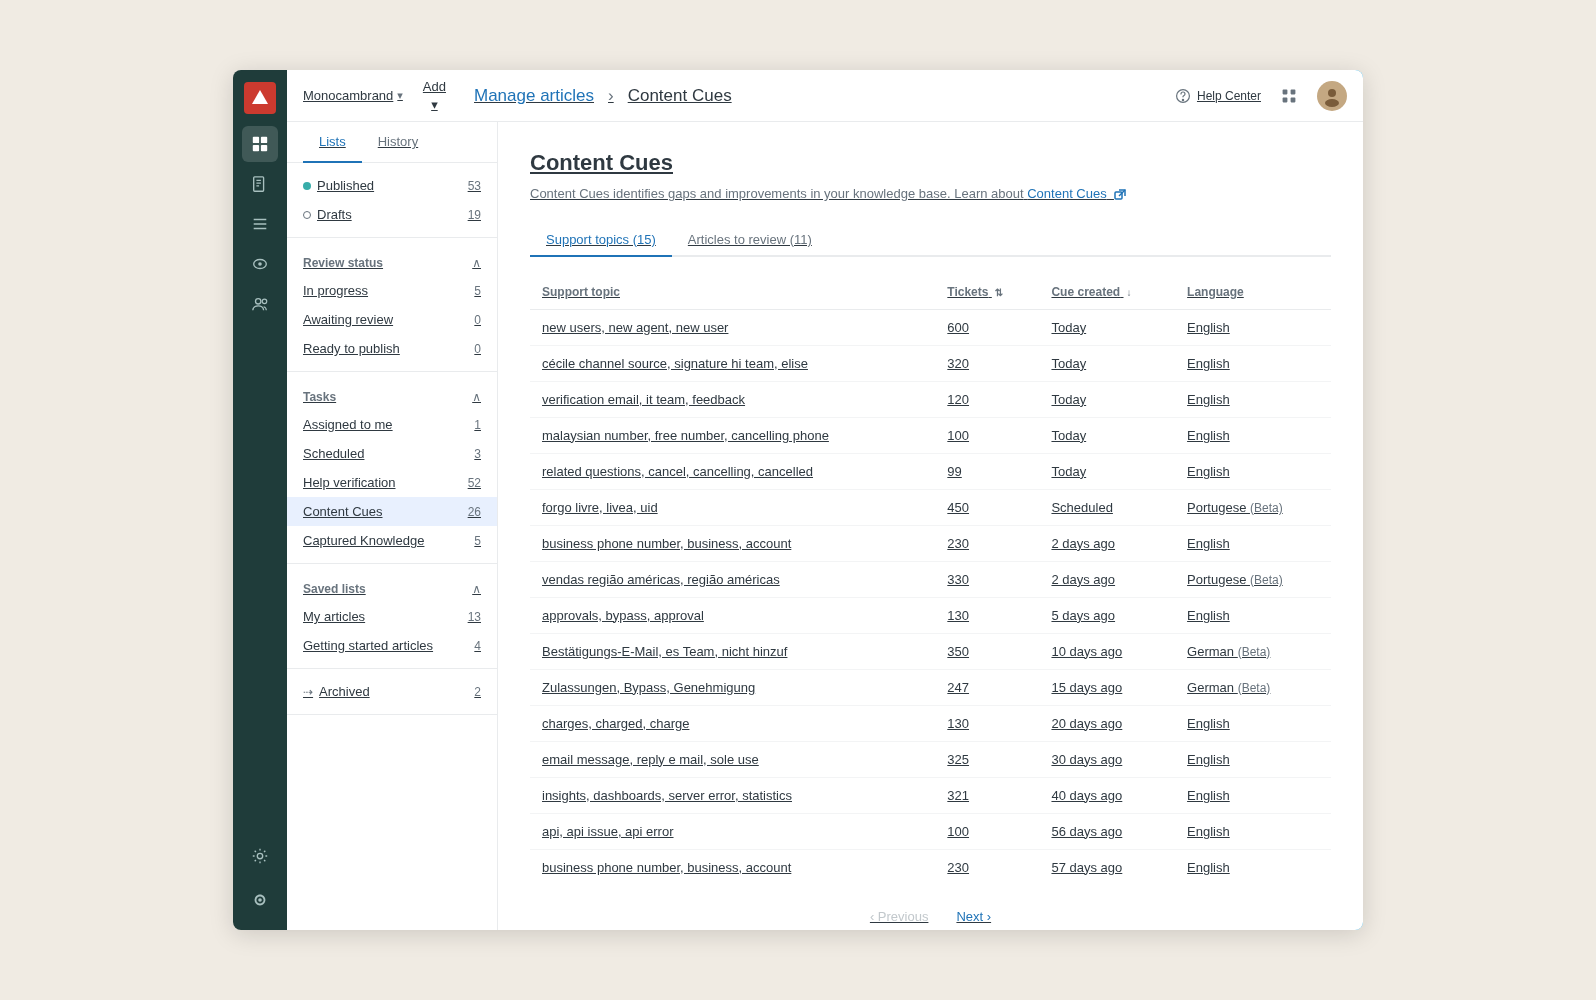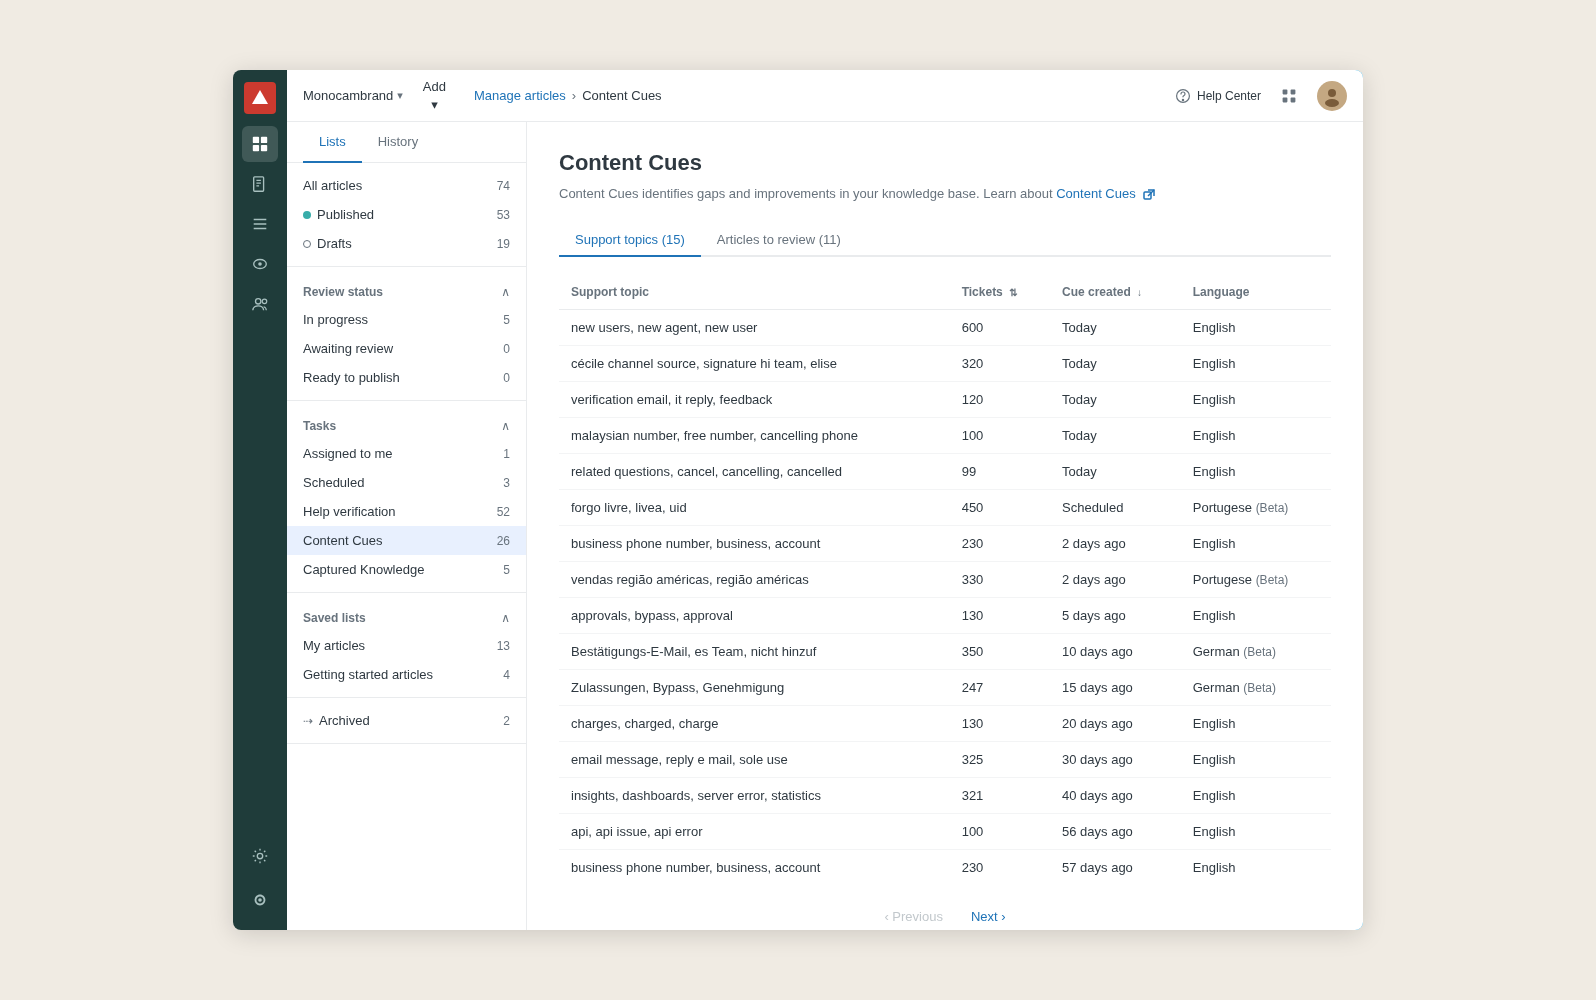--- a/index.html
+++ b/index.html
@@ -60,20 +60,21 @@
     .nav-rail-bottom {
       margin-top: auto;
     }
 
     
     .main-area {
       flex: 1;
       background: #0ea5e9;
       display: flex;
       flex-direction: column;
+      text-decoration: underline;
     }
 
     
     .topbar {
       height: 52px;
       border-bottom: 1px solid #e9ebed;
       display: flex;
       align-items: center;
       padding: 0 16px;
       gap: 12px;
@@ -97,22 +98,22 @@
       font-size: 13px;
       color: #2f3941;
       cursor: pointer;
       padding: 4px 8px;
       border-radius: 4px;
       flex-direction: column;
     }
     .topbar-breadcrumb {
       display: flex;
       align-items: center;
-      gap: 6px;
-      font-size: 13px;
+      gap: 14px;
+      font-size: 17px;
       color: #68737d;
       margin-left: 8px;
     }
     .topbar-breadcrumb a { color: #1f73b7; text-decoration: none; cursor: pointer; }
     .topbar-breadcrumb .current { color: #2f3941; }
     .topbar-right {
       margin-left: auto;
       display: flex;
       align-items: center;
       gap: 12px;
@@ -149,21 +150,21 @@
 
     
     .content-area {
       flex: 1;
       display: flex;
       overflow: hidden;
     }
 
     
     .sidebar {
-      width: 240px;
+      width: 211px;
       border-right: 1px solid #e9ebed;
       background: white;
       overflow-y: auto;
       flex-shrink: 0;
     }
 
     
     .sidebar-tabs {
       display: flex;
       border-bottom: 1px solid #e9ebed;
@@ -442,24 +443,20 @@
 
     <div class="content-area">
 
       <div class="sidebar">
         <div class="sidebar-tabs">
           <div class="sidebar-tab active">Lists</div>
           <div class="sidebar-tab">History</div>
         </div>
 
         <div class="sidebar-section">
-          <div class="sidebar-item">
-            <span class="sidebar-item-label">All articles</span>
-            <span class="sidebar-item-count">74</span>
-          </div>
           <div class="sidebar-item">
             <span class="sidebar-item-label">
               <span class="dot"></span>
               <span>Published</span>
             </span>
             <span class="sidebar-item-count">53</span>
           </div>
           <div class="sidebar-item">
             <span class="sidebar-item-label">
               <span class="circle-outline"></span>
@@ -583,21 +580,21 @@
                 <td>Today</td>
                 <td>English</td>
               </tr>
               <tr>
                 <td>cécile channel source, signature hi team, elise</td>
                 <td>320</td>
                 <td>Today</td>
                 <td>English</td>
               </tr>
               <tr>
-                <td>verification email, it reply, feedback</td>
+                <td>verification email, it team, feedback</td>
                 <td>120</td>
                 <td>Today</td>
                 <td>English</td>
               </tr>
               <tr>
                 <td>malaysian number, free number, cancelling phone</td>
                 <td>100</td>
                 <td>Today</td>
                 <td>English</td>
               </tr>

